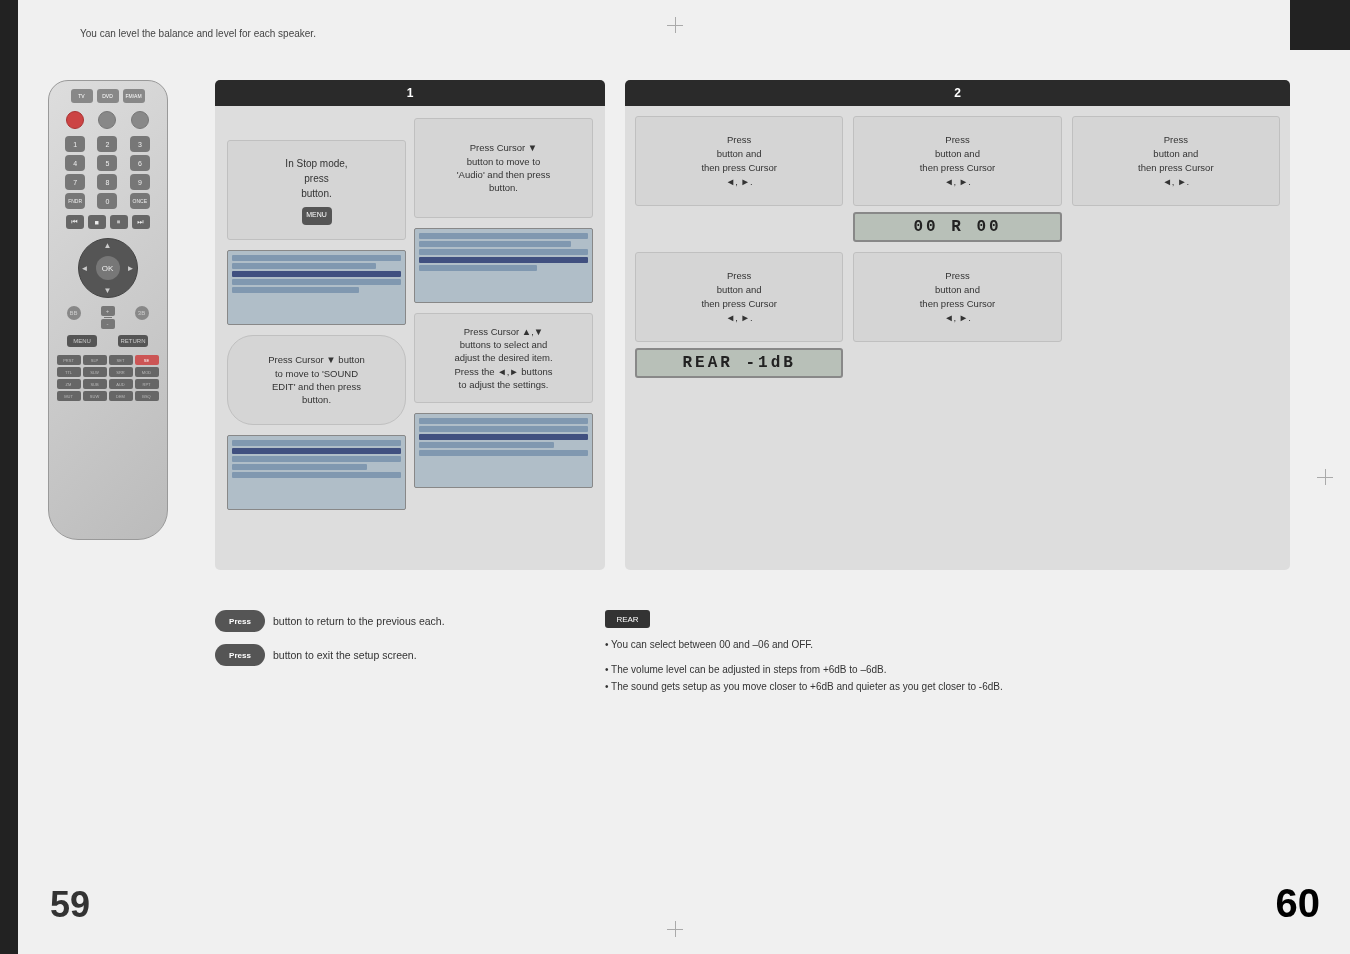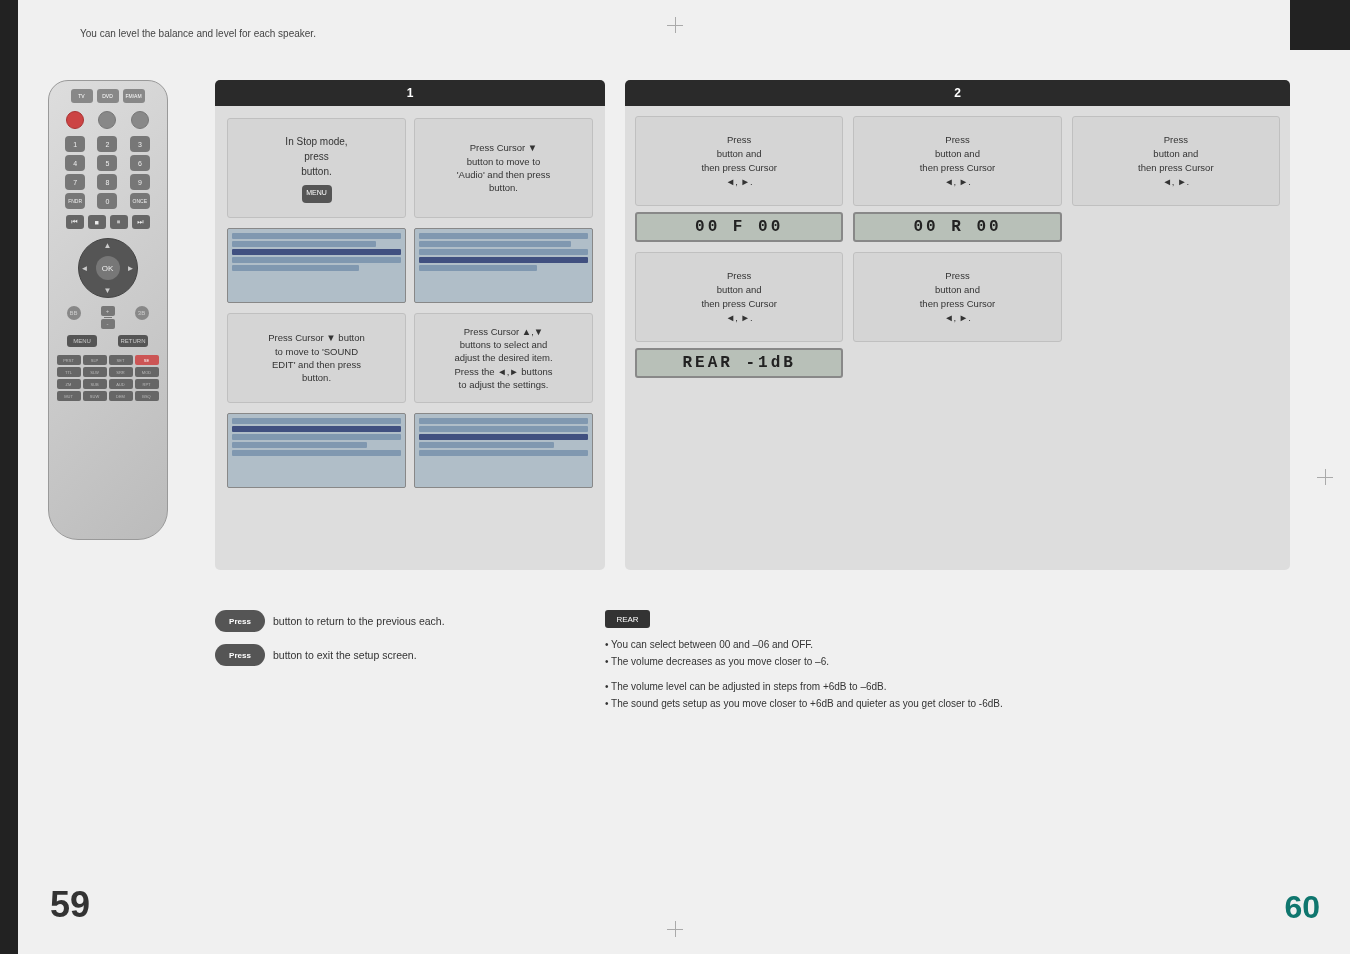--- a/index.html
+++ b/index.html
@@ -34,23 +34,23 @@
       right: 0; top: 0;
       width: 60px; height: 50px;
       background: #222;
     }
 
     
     .page-number-right {
       position: absolute;
       right: 30px;
       bottom: 28px;
-      font-size: 32px;
+      font-size: 40px;
       font-weight: bold;
-      color: #0f766e;
+      color: #000000;
     }
 
     .page-number-left {
       position: absolute;
       left: 50px;
       bottom: 28px;
       font-size: 36px;
       font-weight: bold;
       color: #333;
     }
@@ -358,38 +358,38 @@
   </div>
 
   <div class="main-panel" style="top:80px;left:215px;width:390px;height:490px;">
     <div class="panel-header">
       <span class="panel-header-text">1</span>
     </div>
     <div style="display:flex;gap:8px;padding:12px;height:calc(100% - 26px);">
 
       <div style="flex:1;display:flex;flex-direction:column;gap:10px;">
 
-        <div class="instruction-box" style="min-height:100px;">
+        <div class="instruction-box" style="min-height:100px;margin-top:22px;">
           <div style="font-size:10px;color:#333;line-height:1.5;text-align:center;">
             In Stop mode,<br>press<br>button.
           </div>
           <div style="margin-top:6px;width:30px;height:18px;background:#555;border-radius:4px;display:flex;align-items:center;justify-content:center;">
             <span style="color:white;font-size:7px;">MENU</span>
           </div>
         </div>
 
         <div style="background:#b0bec8;border:1px solid #888;border-radius:2px;padding:4px;height:75px;">
           <div style="height:6px;background:#8098b0;margin-bottom:2px;border-radius:1px;"></div>
           <div style="height:6px;background:#8098b0;margin-bottom:2px;border-radius:1px;width:85%;"></div>
           <div style="height:6px;background:#405080;margin-bottom:2px;border-radius:1px;"></div>
           <div style="height:6px;background:#8098b0;margin-bottom:2px;border-radius:1px;"></div>
           <div style="height:6px;background:#8098b0;margin-bottom:2px;border-radius:1px;width:75%;"></div>
         </div>
 
-        <div class="instruction-box" style="min-height:90px;">
+        <div class="instruction-box" style="min-height:90px;border-radius:26px;">
           <div style="font-size:9.5px;color:#333;line-height:1.4;text-align:center;">
             Press Cursor ▼ button<br>to move to 'SOUND<br>EDIT' and then press<br>button.
           </div>
         </div>
 
         <div style="background:#b0bec8;border:1px solid #888;border-radius:2px;padding:4px;height:75px;">
           <div style="height:6px;background:#8098b0;margin-bottom:2px;border-radius:1px;"></div>
           <div style="height:6px;background:#405080;margin-bottom:2px;border-radius:1px;"></div>
           <div style="height:6px;background:#8098b0;margin-bottom:2px;border-radius:1px;"></div>
           <div style="height:6px;background:#8098b0;margin-bottom:2px;border-radius:1px;width:80%;"></div>
@@ -437,21 +437,20 @@
     <div style="padding:10px;height:calc(100% - 26px);">
 
       <div style="display:flex;gap:10px;margin-bottom:10px;">
 
         <div style="flex:1;display:flex;flex-direction:column;gap:6px;">
           <div class="instruction-box" style="min-height:90px;">
             <div style="font-size:9.5px;color:#333;line-height:1.5;text-align:center;">
               Press<br>button and<br>then press Cursor<br>◄, ►.
             </div>
           </div>
-          <div class="segment-display">00&nbsp;F&nbsp;00</div>
         </div>
 
         <div style="flex:1;display:flex;flex-direction:column;gap:6px;">
           <div class="instruction-box" style="min-height:90px;">
             <div style="font-size:9.5px;color:#333;line-height:1.5;text-align:center;">
               Press<br>button and<br>then press Cursor<br>◄, ►.
             </div>
           </div>
           <div class="segment-display">00&nbsp;R&nbsp;00</div>
         </div>
@@ -509,21 +508,20 @@
           </div>
           <div class="action-text">button to exit the setup screen.</div>
         </div>
       </div>
 
       <div class="notes-area">
         <div class="note-header-box">
           <span>REAR</span>
         </div>
         <div class="note-line">• You can select between 00 and –06 and OFF.</div>
-        <div class="note-line">• The volume decreases as you move closer to –6.</div>
         <div style="height:8px;"></div>
         <div class="note-line">• The volume level can be adjusted in steps from +6dB to –6dB.</div>
         <div class="note-line">• The sound gets setup as you move closer to +6dB and quieter as you get closer to -6dB.</div>
       </div>
     </div>
   </div>
 
   <div class="page-number-left">59</div>
   <div class="page-number-right">60</div>
 

